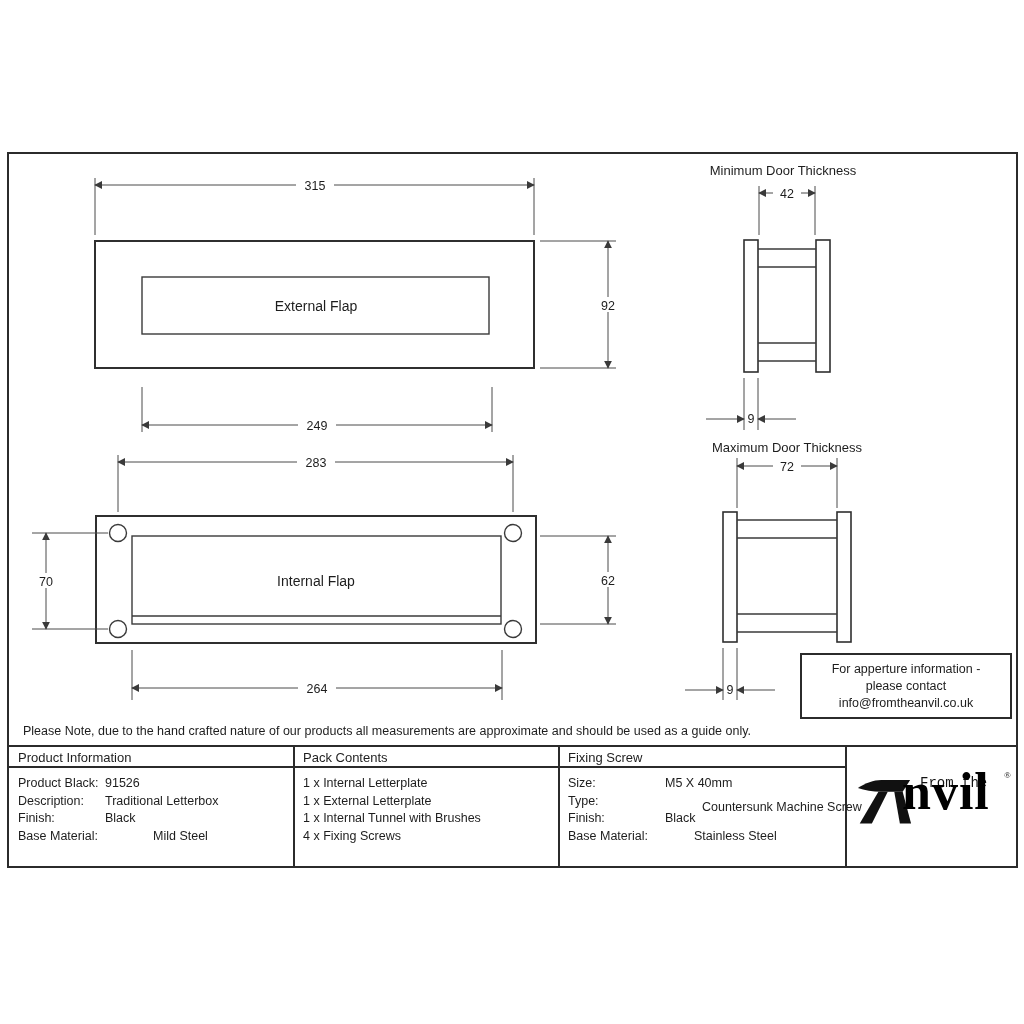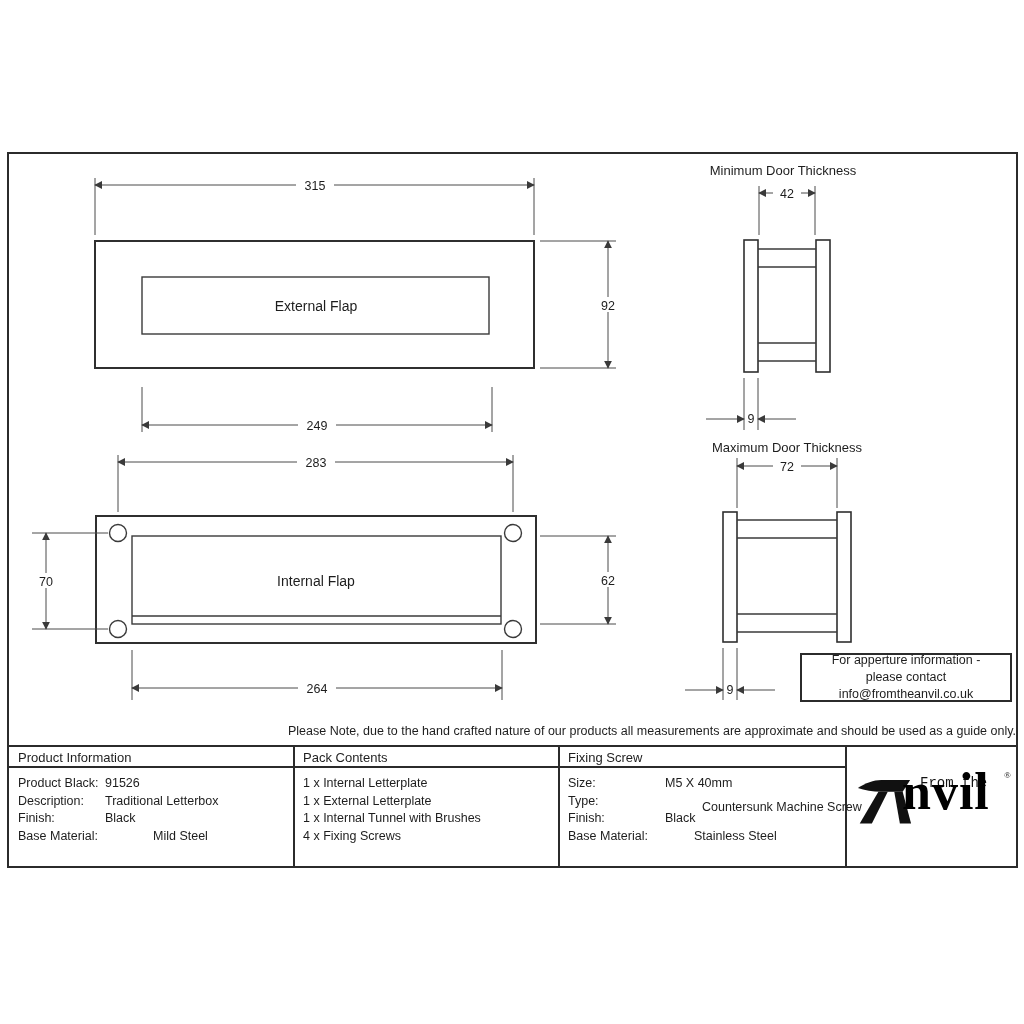--- a/index.html
+++ b/index.html
@@ -4,26 +4,26 @@
 <style>
   html,body{margin:0;padding:0;background:#fff;}
   #page{position:relative;width:1024px;height:1024px;background:#ffffff;
         font-family:"Liberation Sans",sans-serif;color:#1d1d1d;overflow:hidden;}
   #drawing-svg{position:absolute;left:0;top:0;width:1024px;height:1024px;}
   .frame{position:absolute;left:7px;top:152px;width:1011px;height:716px;
          border:2px solid #2b2b2b;box-sizing:border-box;}
   .abs{position:absolute;}
   .disclaimer-row{left:9px;top:717px;width:1007px;height:30px;
                   border-bottom:2px solid #2b2b2b;box-sizing:border-box;
-                  display:flex;align-items:center;padding-left:14px;font-size:12.5px;justify-content:flex-end;}
+                  display:flex;align-items:center;padding-left:14px;font-size:12.5px;}
   .vdiv{position:absolute;top:747px;width:0;border-left:2px solid #2b2b2b;height:121px;}
   .hdr-underline{position:absolute;left:9px;top:766px;width:837px;border-top:2px solid #2b2b2b;}
   .th{position:absolute;top:750px;font-size:13px;}
   .cell-label{position:absolute;font-size:12.5px;}
-  .notebox{left:800px;top:653px;width:212px;height:49px;border:2px solid #2b2b2b;
+  .notebox{left:800px;top:653px;width:212px;height:66px;border:2px solid #2b2b2b;
            box-sizing:border-box;display:flex;flex-direction:column;justify-content:center;
            align-items:center;font-size:12.5px;line-height:17px;text-align:center;}
   .logo{left:856px;top:774px;width:158px;height:62px;}
   .logo .nvil{position:absolute;left:46px;top:-12px;font-family:"Liberation Serif",serif;
               font-size:52px;font-weight:bold;letter-spacing:1px;color:#000000;}
   .logo .fromthe{position:absolute;left:64px;top:1px;font-family:Liberation Mono, monospace;
                  font-size:14px;color:#111;}
   .logo .reg{position:absolute;left:148px;top:-4px;font-family:"Liberation Serif",serif;
              font-size:9px;color:#111;}
   svg text{font-family:"Liberation Sans",sans-serif;font-size:12.5px;fill:#1d1d1d;}

